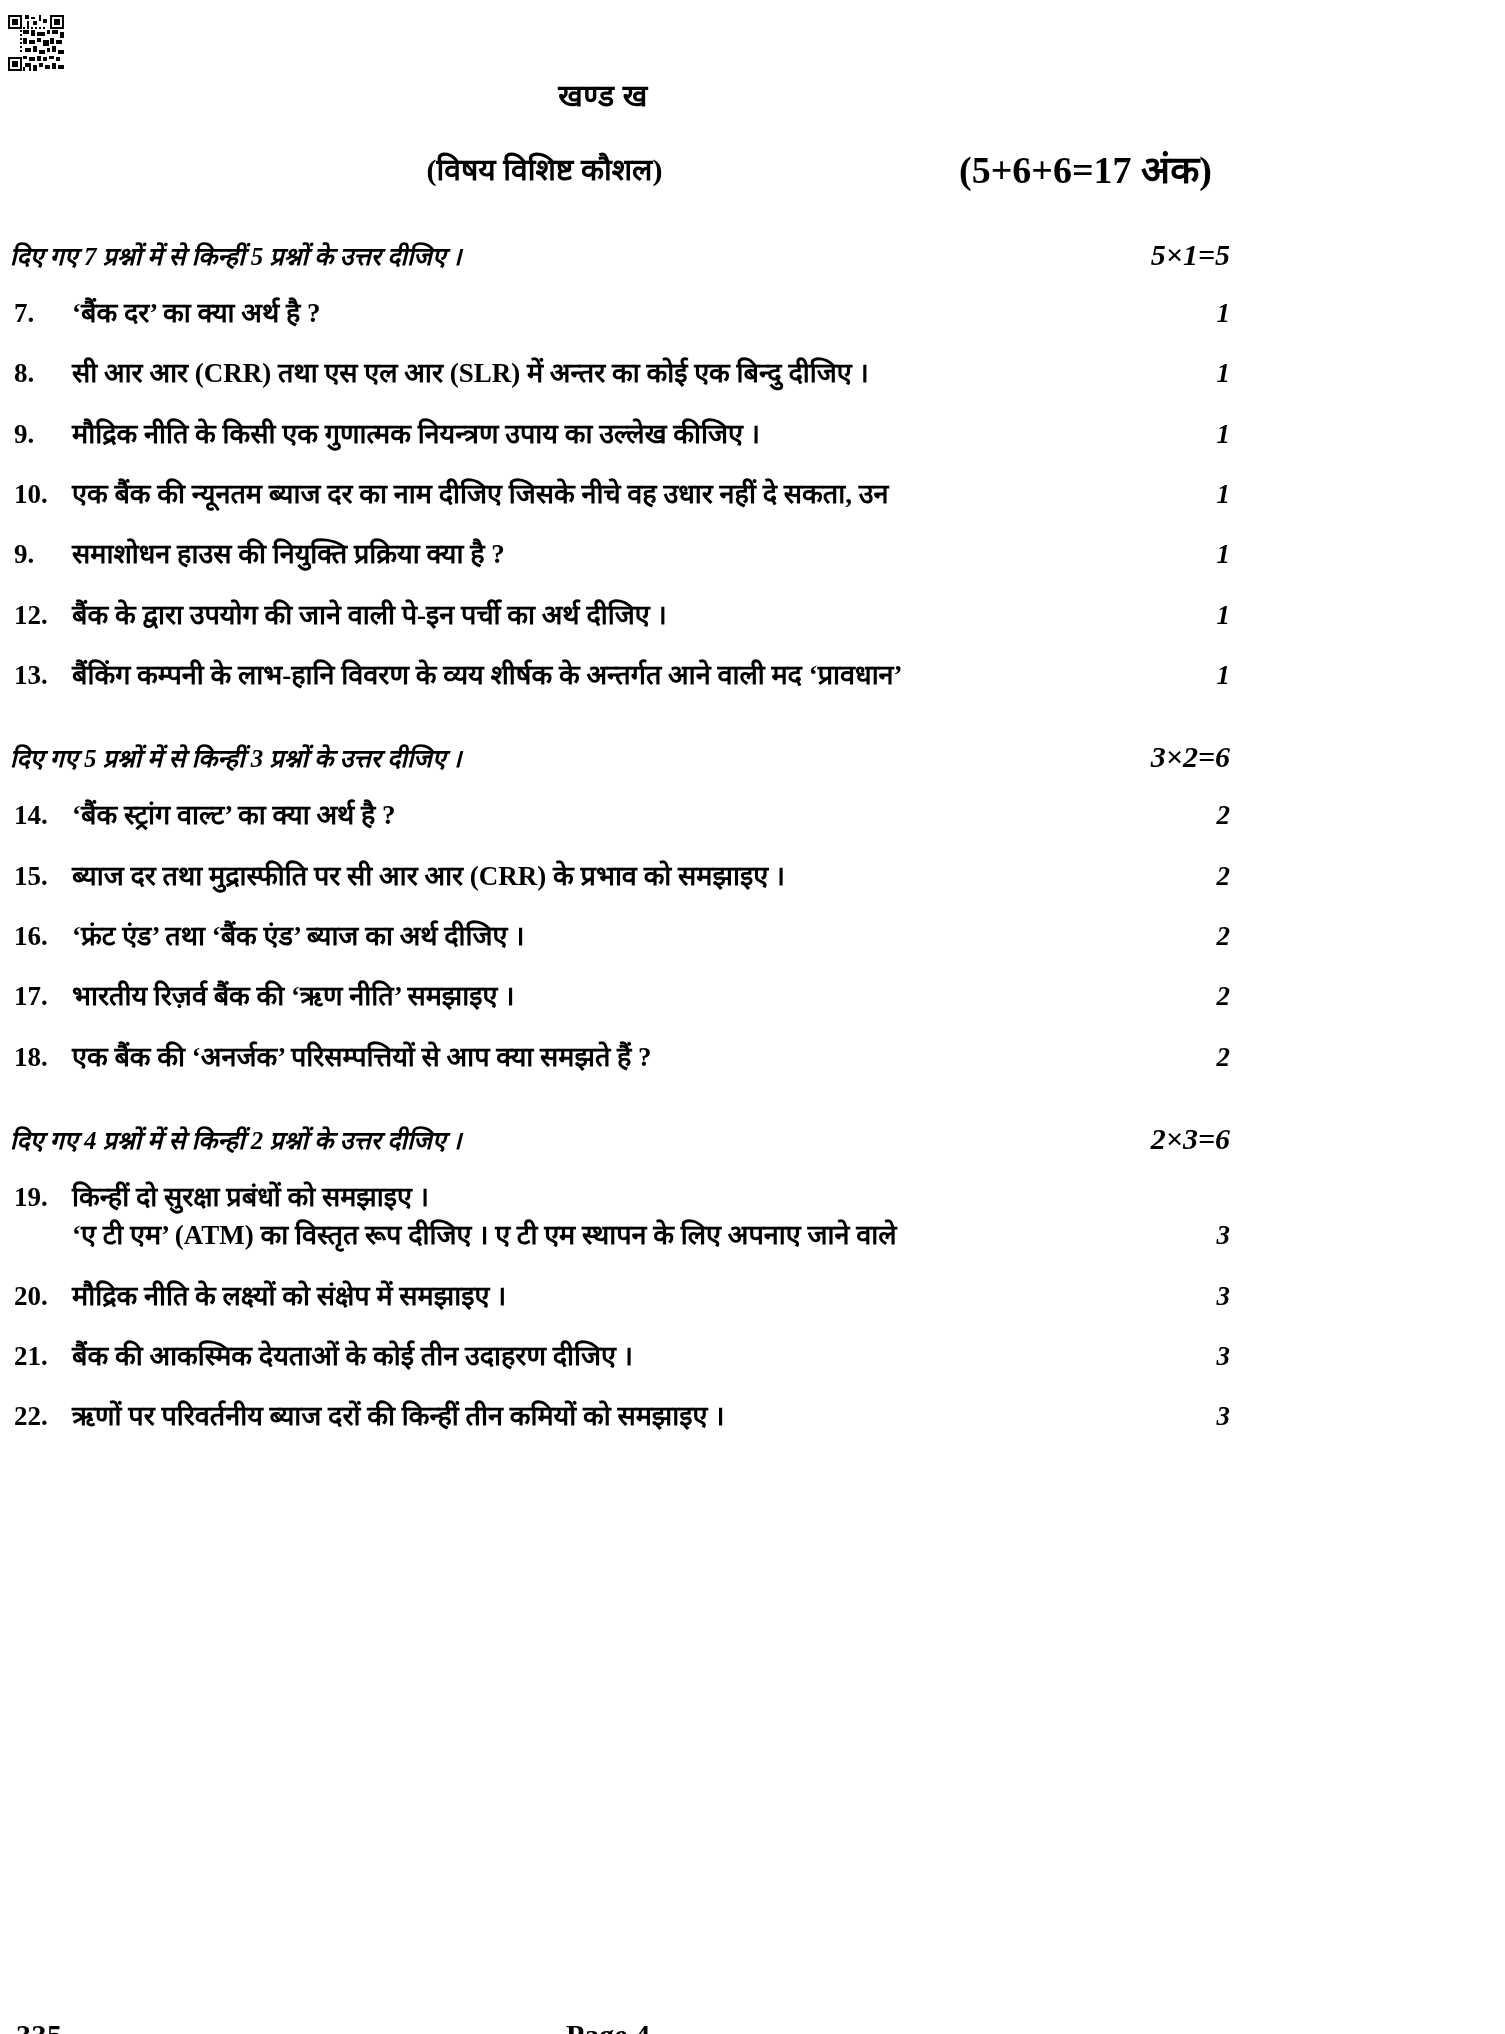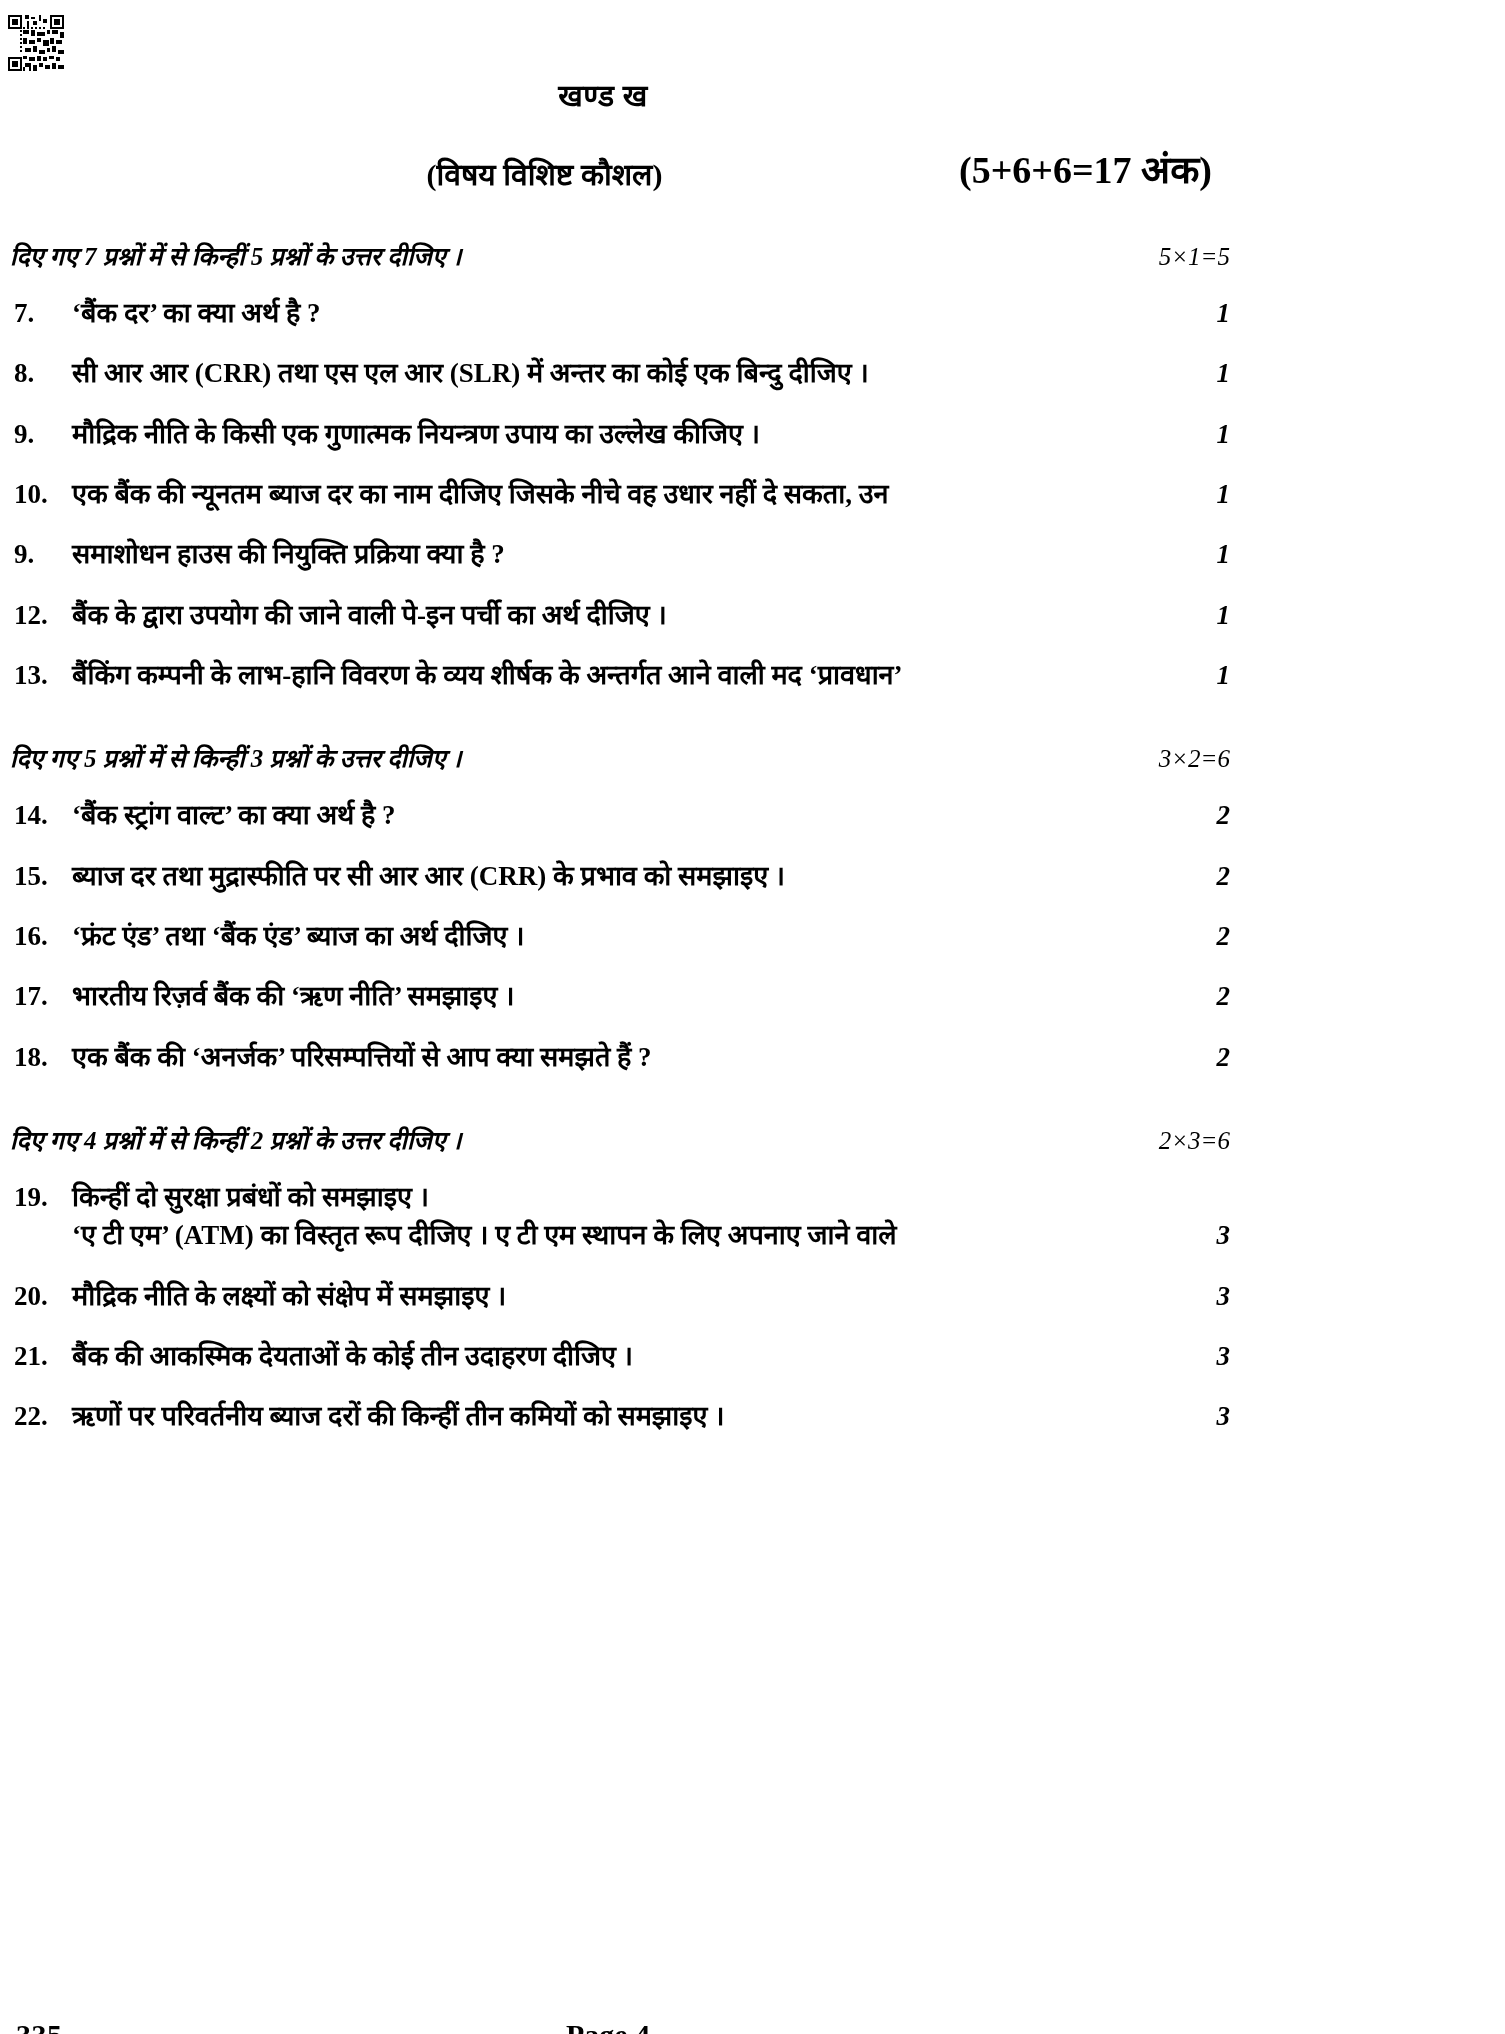--- a/index.html
+++ b/index.html
@@ -42,21 +42,21 @@
   .khand {
     text-align: center;
     font-size: 30px;
     font-weight: bold;
     letter-spacing: 0.5px;
     line-height: 1.2;
     padding-right: 40px;
   }
   .subhead-row {
     display: flex;
-    align-items: flex-end;
+    align-items: center;
     margin-top: 28px;
     padding: 0 30px 0 0;
     font-family: Liberation Serif, serif;
   }
   .subhead-left {
     flex: 1 1 auto;
     text-align: center;
     font-size: 30px;
     font-weight: bold;
     padding-left: 130px;
@@ -83,22 +83,22 @@
     margin-top: 46px;
   }
   .instruction-row.first { margin-top: 44px; }
   .instruction-text {
     flex: 1 1 auto;
     white-space: nowrap;
   }
   .instruction-marks {
     flex: 0 0 auto;
     font-style: italic;
-    font-weight: normal;
-    font-size: 25px;
+    font-weight: bold;
+    font-size: 30px;
     white-space: nowrap;
     padding-right: 2px;
   }
 
   .q-row {
     display: flex;
     align-items: flex-start;
     margin-top: 22px;
   }
   .q-num {

